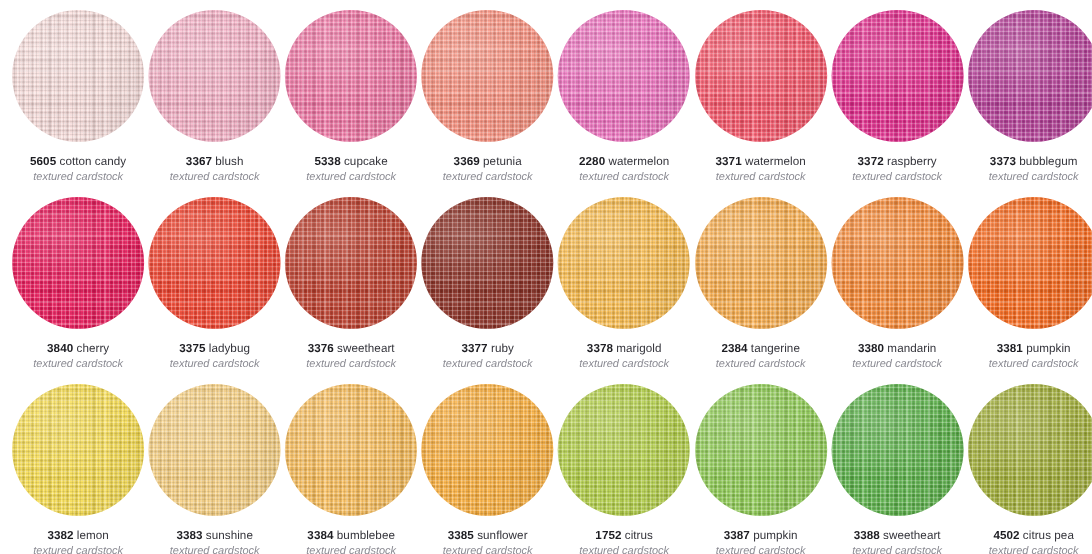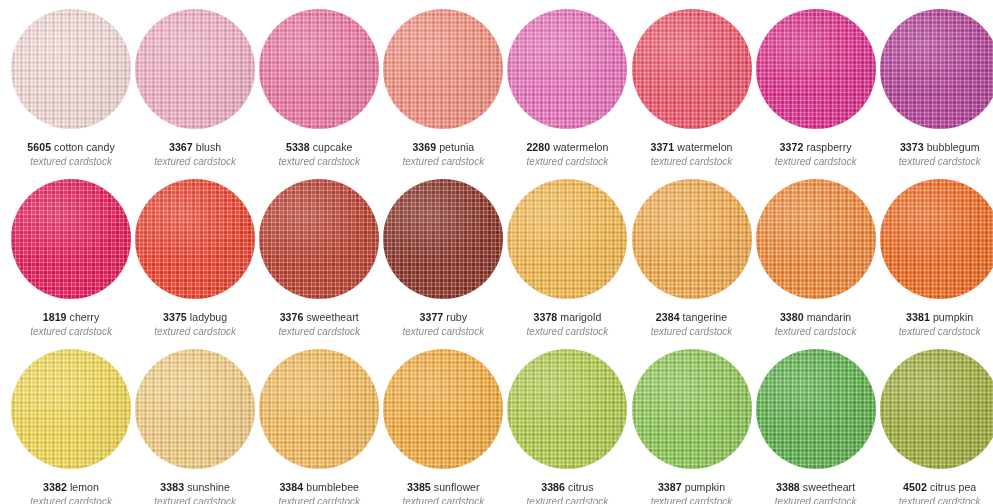--- a/index.html
+++ b/index.html
@@ -203,21 +203,21 @@
         <div class="caption-main"><span class="caption-code">3373</span> <span class="caption-name">bubblegum</span></div>
         <div class="caption-sub">textured cardstock</div>
       </div>
     </div>
     <div class="swatch-cell">
       <div class="swatch-disc" style="background: rgb(237, 26, 92);">
         <div class="weave"></div>
         <div class="sheen"></div>
       </div>
       <div class="swatch-caption">
-        <div class="caption-main"><span class="caption-code">1819</span> <span class="caption-name">cherry</span></div>
+        <div class="caption-main"><span class="caption-code">3840</span> <span class="caption-name">cherry</span></div>
         <div class="caption-sub">textured cardstock</div>
       </div>
     </div>
     <div class="swatch-cell">
       <div class="swatch-disc" style="background: rgb(244, 68, 47);">
         <div class="weave"></div>
         <div class="sheen"></div>
       </div>
       <div class="swatch-caption">
         <div class="caption-main"><span class="caption-code">3375</span> <span class="caption-name">ladybug</span></div>
@@ -323,21 +323,21 @@
         <div class="caption-main"><span class="caption-code">3385</span> <span class="caption-name">sunflower</span></div>
         <div class="caption-sub">textured cardstock</div>
       </div>
     </div>
     <div class="swatch-cell">
       <div class="swatch-disc" style="background: rgb(180, 208, 74);">
         <div class="weave"></div>
         <div class="sheen"></div>
       </div>
       <div class="swatch-caption">
-        <div class="caption-main"><span class="caption-code">3386</span> <span class="caption-name">citrus</span></div>
+        <div class="caption-main"><span class="caption-code">1752</span> <span class="caption-name">citrus</span></div>
         <div class="caption-sub">textured cardstock</div>
       </div>
     </div>
     <div class="swatch-cell">
       <div class="swatch-disc" style="background: rgb(143, 204, 85);">
         <div class="weave"></div>
         <div class="sheen"></div>
       </div>
       <div class="swatch-caption">
         <div class="caption-main"><span class="caption-code">3387</span> <span class="caption-name">pumpkin</span></div>

